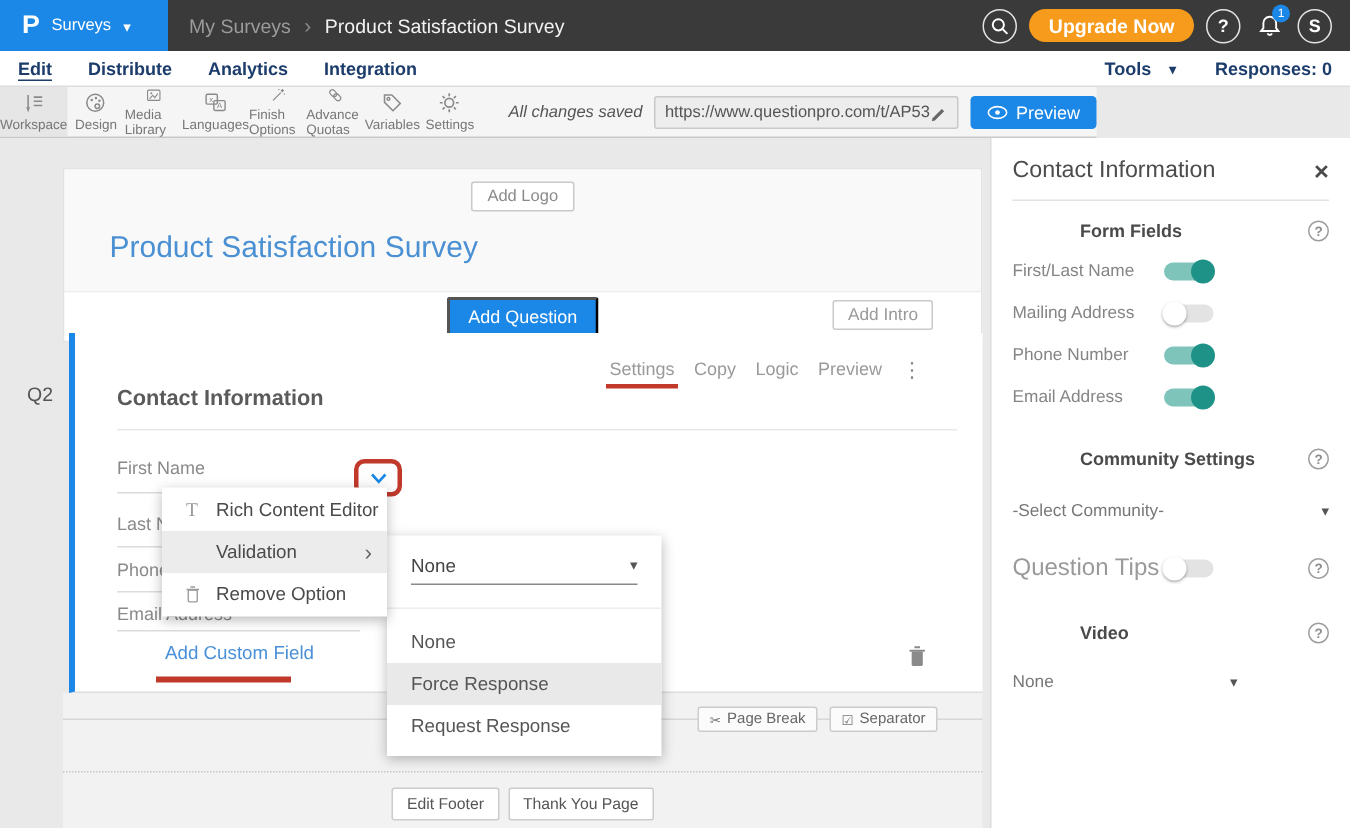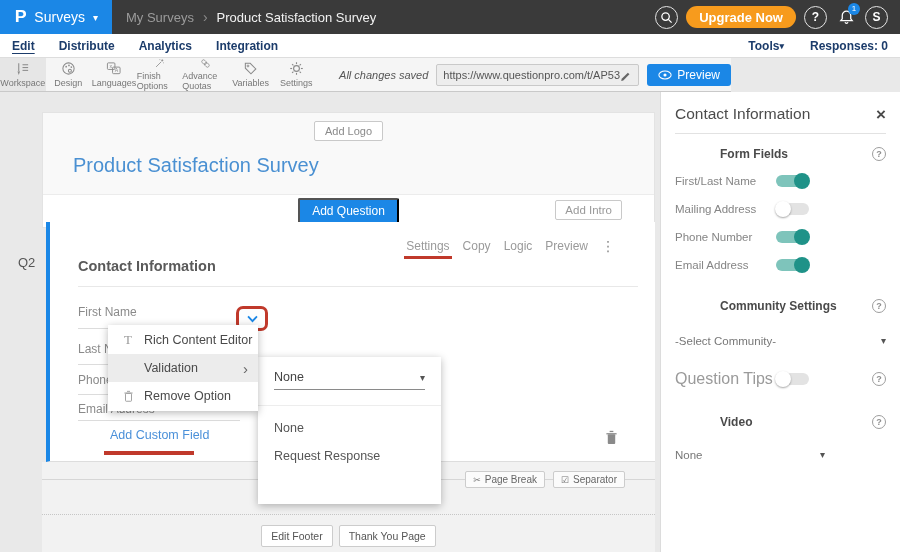--- a/index.html
+++ b/index.html
@@ -10,39 +10,39 @@
     background: #e9e9e9;
     overflow: hidden;
     color:#555;
   }
   svg { display:block; }
 
   
   .topbar { position:absolute; left:0; top:0; width:900px; height:34px; background:#3a3a3a; display:flex; align-items:center; z-index:5; }
   .logo-area { width:112px; height:34px; background:#1b87e6; display:flex; align-items:center; gap:8px; padding-left:15px; cursor:pointer; }
   .logo-glyph { color:#fff; font-weight:bold; font-size:17px; transform:scaleX(1.05); }
-  .product-label { color:#fff; font-size:14px; }
+  .product-label { color:#fff; font-size:11px; }
   .caret-w { color:#fff; font-size:10px; margin-top:1px; }
   .breadcrumb { display:flex; align-items:center; gap:9px; margin-left:14px; font-size:13px; }
   .bc-parent { color:#9b9b9b; }
   .bc-sep { color:#8a8a8a; font-size:14px; }
   .bc-current { color:#f2f2f2; }
   .topbar-right { margin-left:auto; display:flex; align-items:center; gap:8px; padding-right:12px; }
   .circle-btn { width:23px; height:23px; border:1px solid #e3e3e3; border-radius:50%; display:flex; align-items:center; justify-content:center; color:#fff; font-size:12px; font-weight:bold; }
   .upgrade-btn { height:22px; background:#f79b1d; border-radius:11px; color:#fff; font-size:13px; font-weight:bold; display:flex; align-items:center; padding:0 13px; cursor:pointer; }
   .bell-wrap { position:relative; width:22px; height:23px; display:flex; align-items:center; justify-content:center; }
   .badge { position:absolute; top:-3px; right:-3px; min-width:12px; height:12px; border-radius:6px; background:#1b87e6; color:#fff; font-size:8px; display:flex; align-items:center; justify-content:center; padding:0 2px; }
 
   
   .nav-row { position:absolute; left:0; top:34px; width:900px; height:24px; background:#fff; border-bottom:1px solid #ddd; display:flex; align-items:center; padding:0 12px; font-size:12px; font-weight:bold; color:#1c3c6b; z-index:4; }
   .nav-tabs { display:flex; gap:24px; }
   .nav-tab { cursor:pointer; }
   .nav-tab.active { text-decoration:underline; text-underline-offset:3px; }
   .nav-right { margin-left:auto; display:flex; align-items:center; gap:26px; }
-  .tools-label { display:flex; align-items:center; gap:0; cursor:pointer; }
+  .tools-label { display:flex; align-items:center; gap:12px; cursor:pointer; }
   .caret-navy { font-size:9px; color:#1c3c6b; }
 
   
   .toolbar-row { position:absolute; left:0; top:58px; width:731px; height:34px; background:#f5f5f5; border-bottom:1px solid #c9c9c9; display:flex; z-index:4; }
   .tool-item { width:64px; height:100%; display:flex; flex-direction:column; align-items:center; justify-content:center; gap:2px; color:#777; font-size:9px; cursor:pointer; }
   .tool-item.active { background:#e6e6e6; }
   .tool-item svg { width:15px; height:15px; }
   .save-status { font-style:italic; font-size:11px; color:#555; align-self:center; margin-left:20px; white-space:nowrap; }
   .url-box { width:203px; height:22px; align-self:center; margin-left:8px; background:#ededed; border:1px solid #c9c9c9; border-radius:2px; display:flex; align-items:center; padding:0 6px; font-size:11px; color:#555; }
   .url-text { flex:1; overflow:hidden; white-space:nowrap; }
@@ -203,20 +203,30 @@
           <circle cx="9.5" cy="10.5" r="1.6"></circle>
         </g>
         <circle cx="5.5" cy="6" r="0.9" fill="#8a8a8a"></circle>
         <circle cx="8.5" cy="4.7" r="0.9" fill="#8a8a8a"></circle>
         <circle cx="11" cy="6.5" r="0.9" fill="#8a8a8a"></circle>
       </svg>
     <span>Design</span>
   </div>
   <div class="tool-item">
     <svg viewBox="0 0 16 16">
+        <g stroke="#8a8a8a" stroke-width="1.1" fill="none">
+          <rect x="2" y="3" width="12" height="10" rx="1"></rect>
+          <path d="M4 11.5l3-3.5 2 2.2 3-3.7"></path>
+        </g>
+        <circle cx="5.6" cy="6" r="1" fill="#8a8a8a"></circle>
+      </svg>
+    <span>Media Library</span>
+  </div>
+  <div class="tool-item">
+    <svg viewBox="0 0 16 16">
         <g stroke="#8a8a8a" stroke-width="1" fill="none">
           <rect x="1.5" y="2" width="8" height="7" rx="1"></rect>
           <rect x="7" y="6.5" width="8" height="7" rx="1"></rect>
         </g>
         <text x="3.8" y="7.3" font-size="5.5" fill="#8a8a8a" font-family="Liberation Sans, sans-serif">x</text>
         <text x="9.3" y="11.8" font-size="5.5" fill="#8a8a8a" font-family="Liberation Sans, sans-serif">A</text>
       </svg>
     <span>Languages</span>
   </div>
   <div class="tool-item">
@@ -378,20 +388,21 @@
 </div>
 
 <div class="submenu">
   <div class="sub-select">
     <span>None</span>
     <span class="sub-caret">▾</span>
   </div>
   <div class="sub-divider"></div>
   <div class="sub-options">
     <div class="sub-option">None</div>
+    <div class="sub-option highlight">Force Response</div>
     <div class="sub-option">Request Response</div>
   </div>
 </div>
 
 <div class="sidebar">
   <div class="sb-header">
     <span class="sb-title">Contact Information</span>
     <span class="sb-close">×</span>
   </div>
   <div class="sb-hr"></div>

